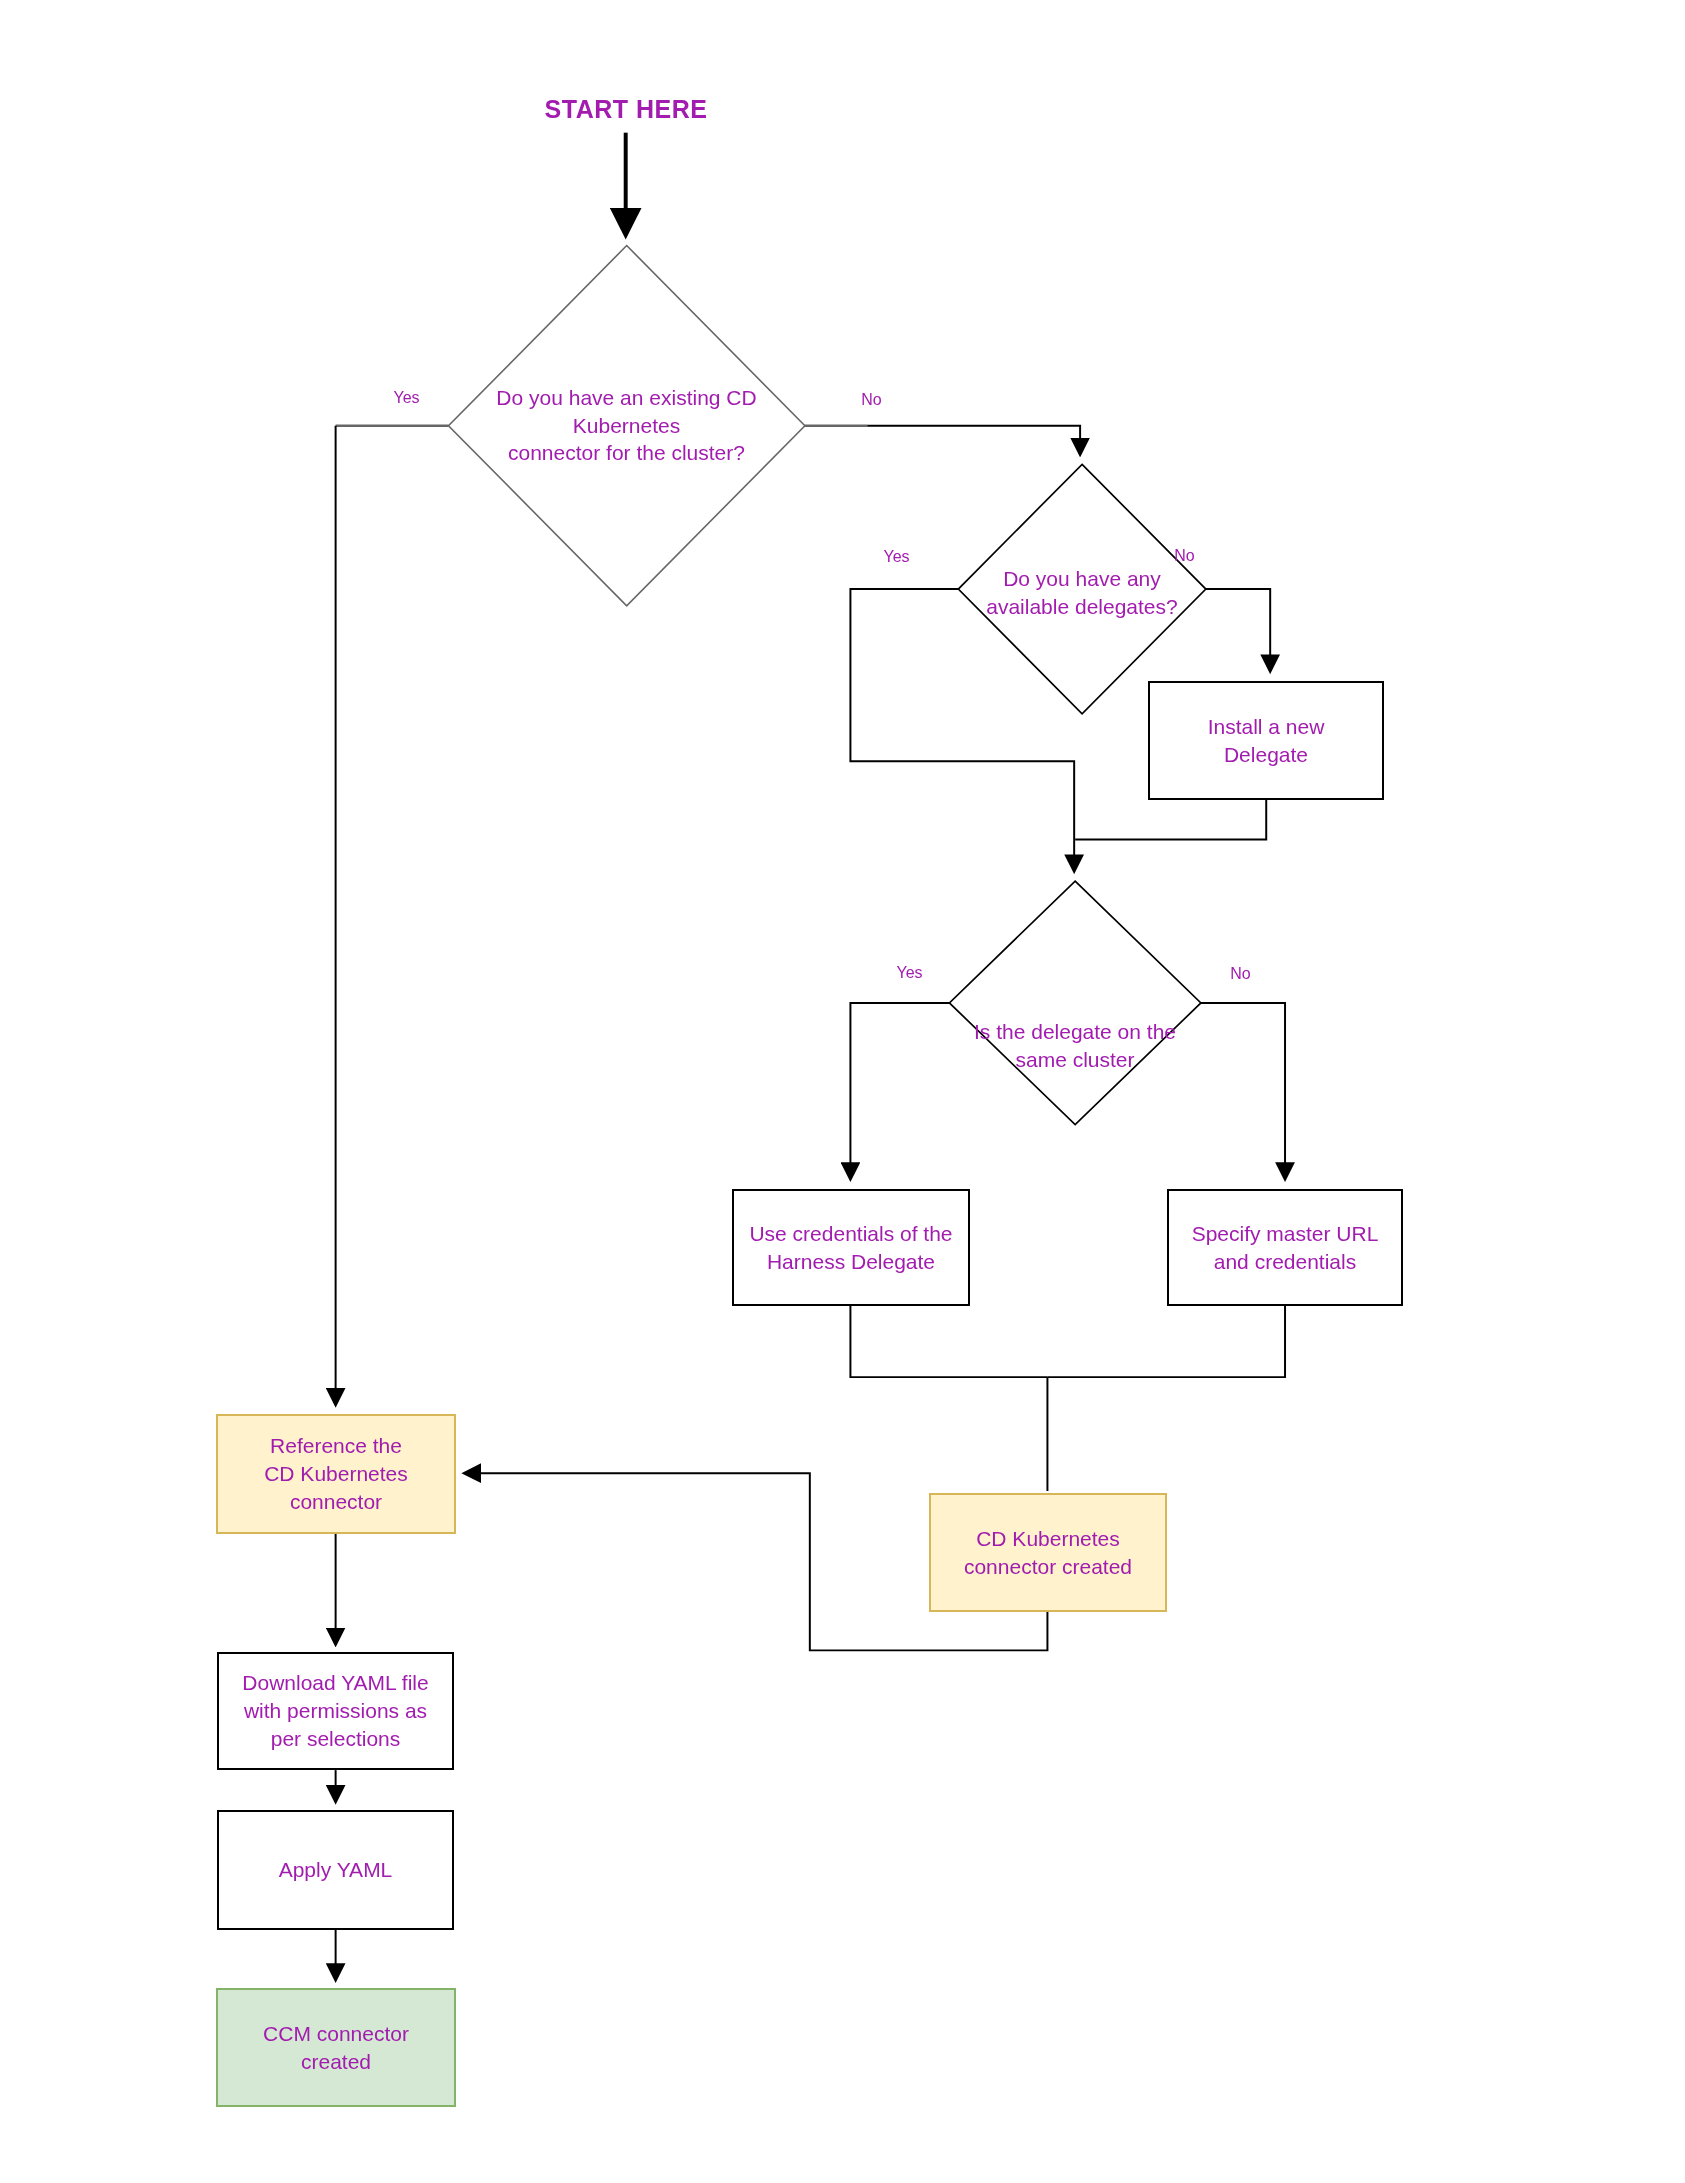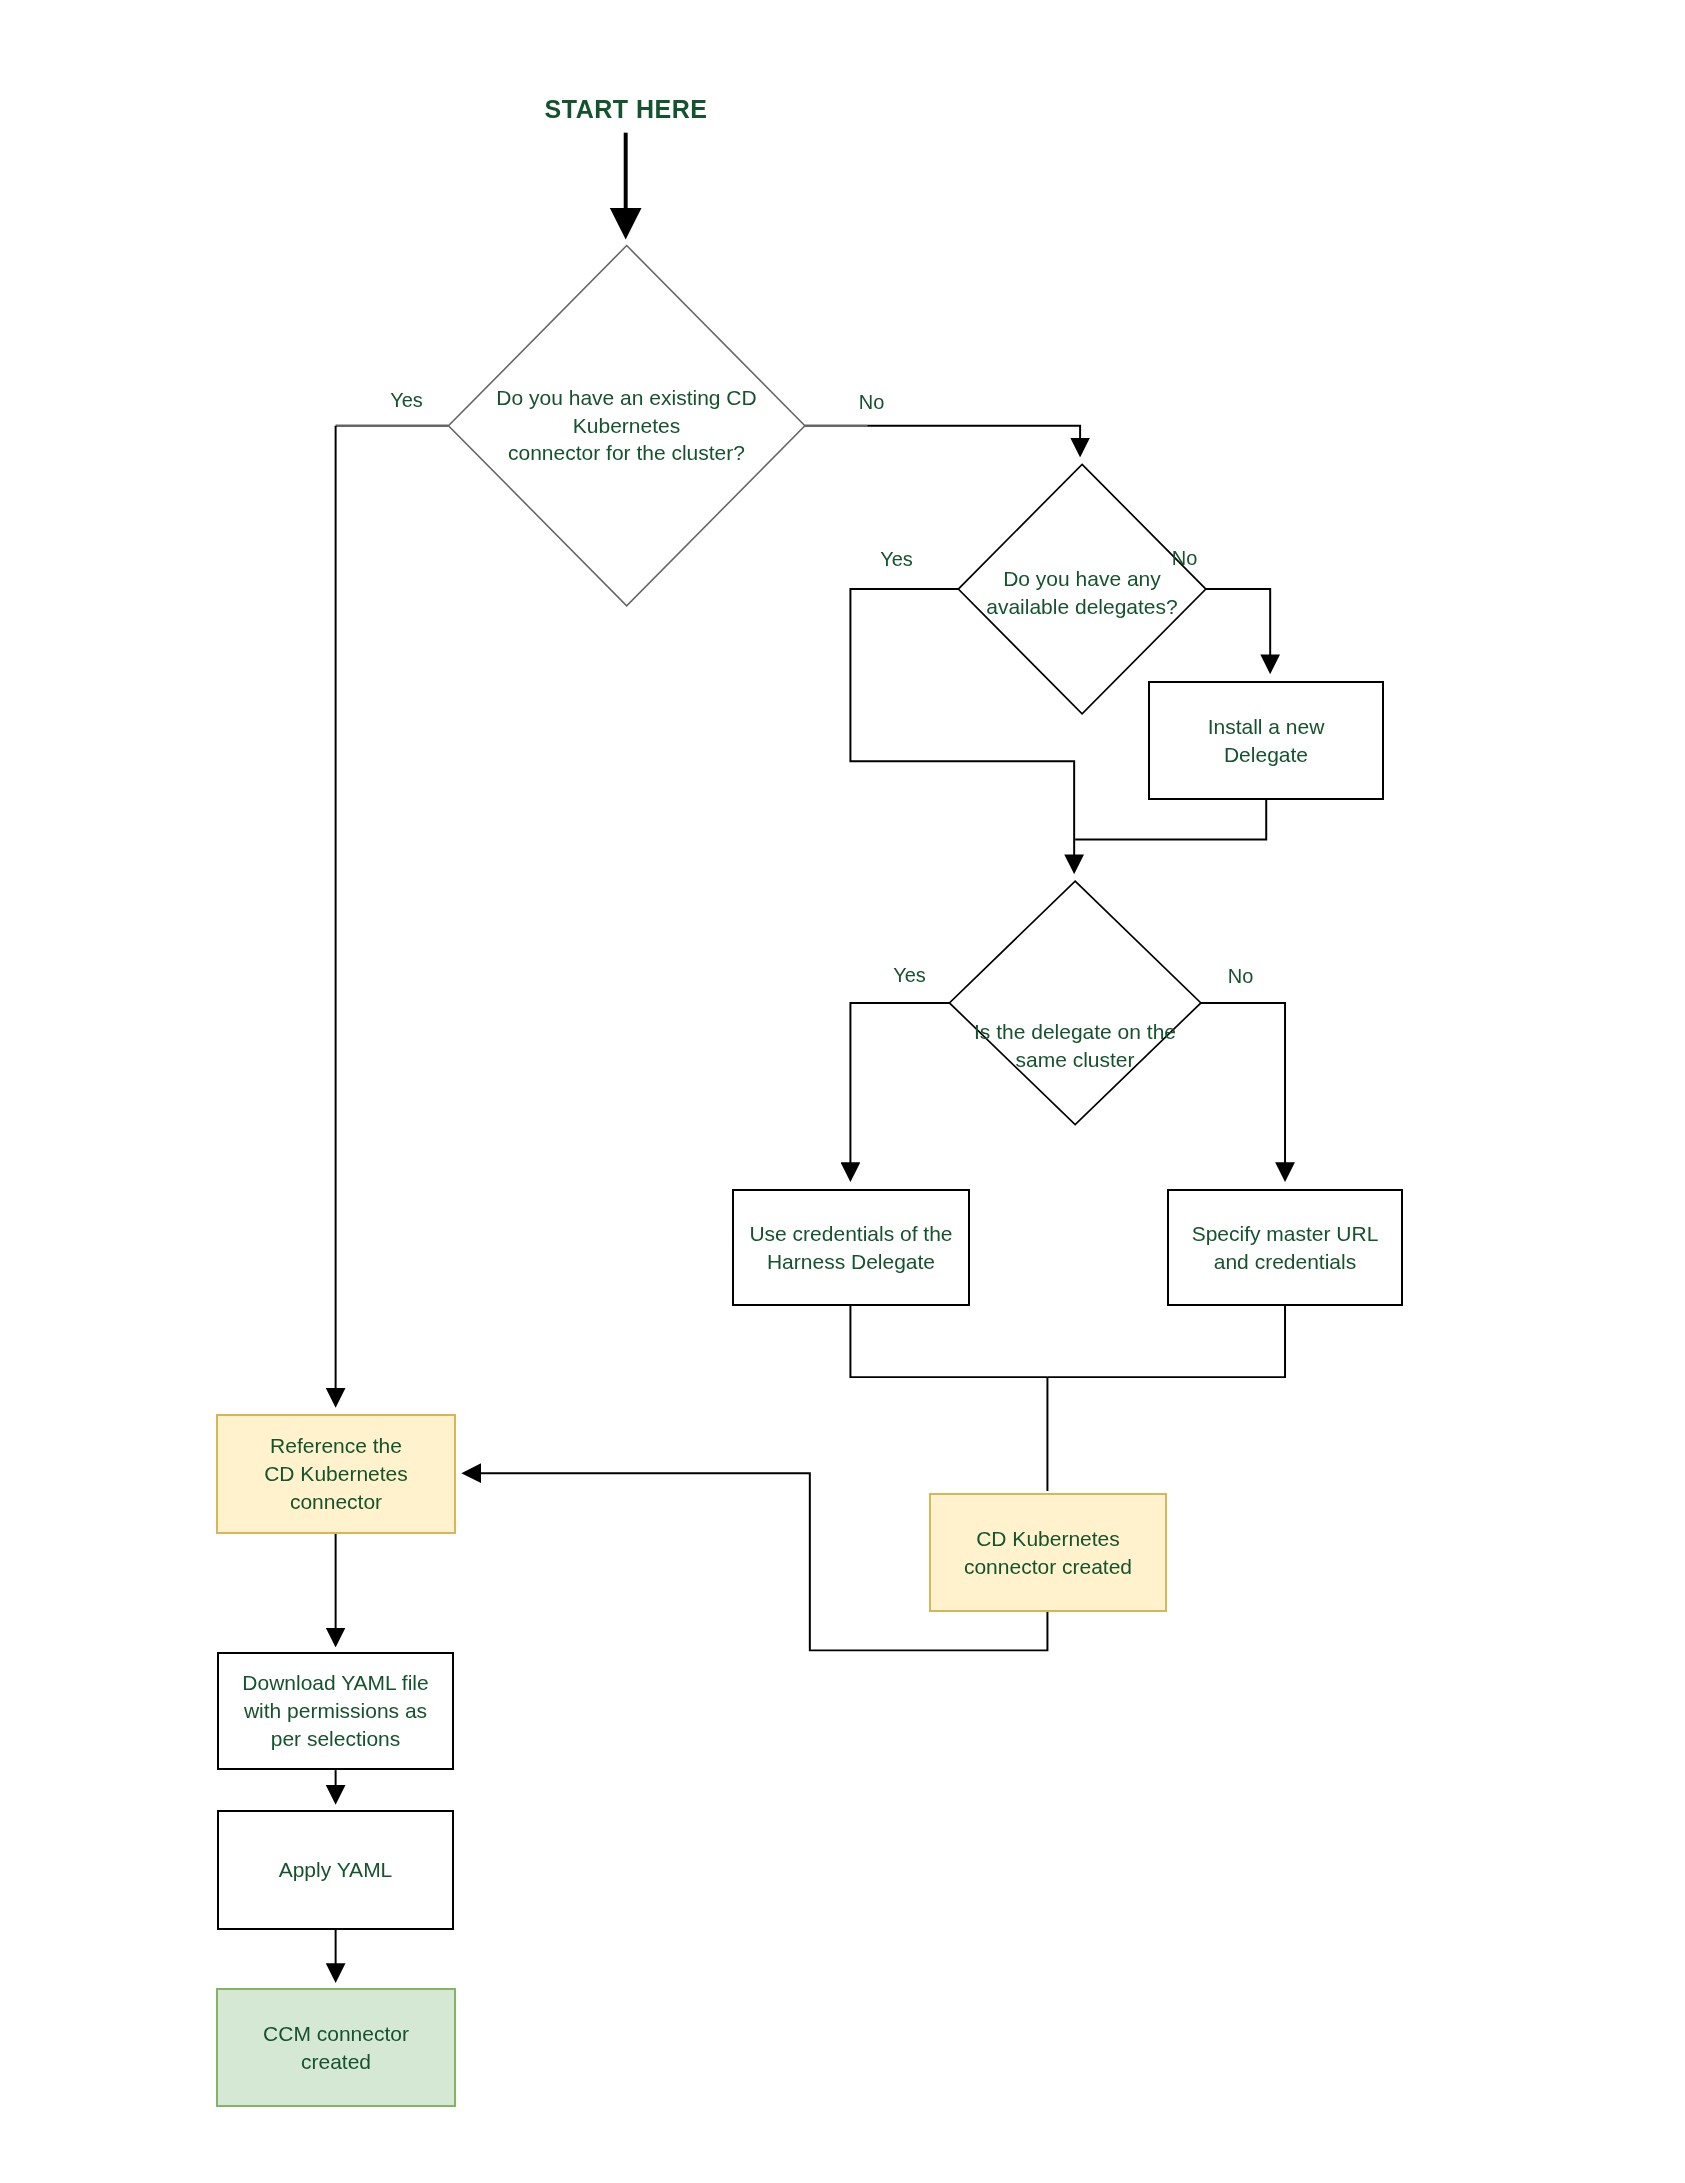--- a/index.html
+++ b/index.html
@@ -1,21 +1,21 @@
 <!DOCTYPE html>
 <html><head>
 <meta charset="utf-8">
 <style>
   html,body{margin:0;padding:0;background:#ffffff;}
   .canvas{
     position:relative;
     width:1685px;height:2184px;
     background:#ffffff;
     font-family:"Liberation Sans", sans-serif;
-    color:#14532d;
+    color:#a21caf;
     overflow:hidden;
   }
   svg.layer{position:absolute;left:0;top:0;width:1685px;height:2184px;}
   .node-text{
     position:absolute;
     display:flex;align-items:center;justify-content:center;
     text-align:center;
     font-size:21px;line-height:1.32;
     white-space:pre-line;
   }
@@ -32,21 +32,21 @@
   .box.yellow{background:#FFF2CC;border-color:#D6B656;}
   .box.green{background:#D5E8D4;border-color:#82B366;}
   .start-label{
     position:absolute;
     font-size:25px;font-weight:bold;
     text-align:center;
     letter-spacing:0.5px;
   }
   .edge-label{
     position:absolute;
-    font-size:20px;
+    font-size:16px;
     text-align:center;
   }
 </style>
 </head>
 <body>
 
 <div class="canvas">
 
   <svg class="layer" viewBox="0 0 1702 2206" xmlns="http://www.w3.org/2000/svg">
     <defs>

